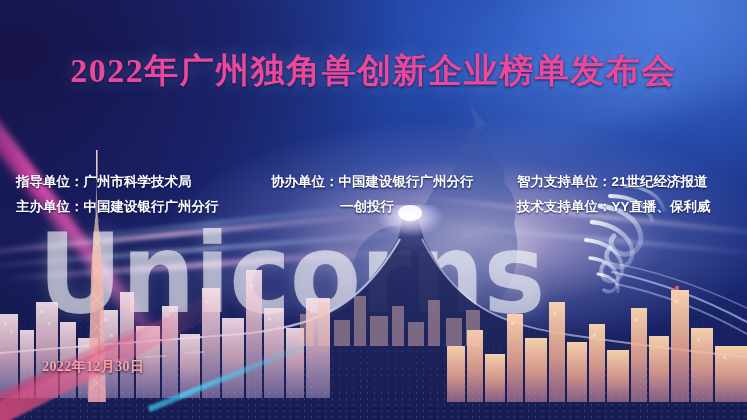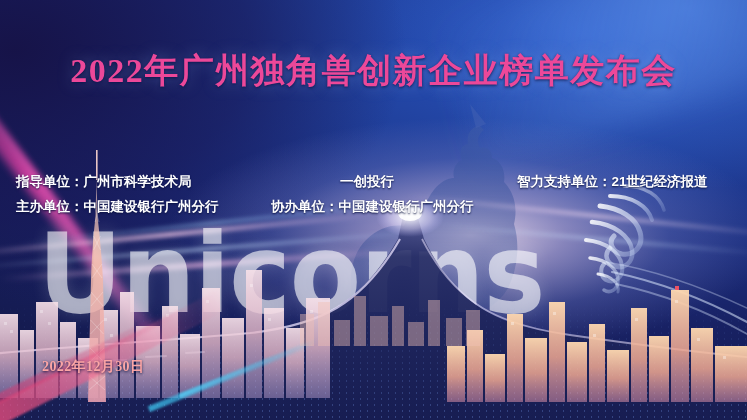--- a/index.html
+++ b/index.html
@@ -387,26 +387,27 @@
   <div class="title">2022年广州独角兽创新企业榜单发布会</div>
 
   <div class="sponsors">
 
     <div class="spon-col c1">
       <span class="spon-row">指导单位：广州市科学技术局</span>
       <span class="spon-row">主办单位：中国建设银行广州分行</span>
     </div>
 
     <div class="spon-col c2">
+      <span class="spon-row">协办单位：中国建设银行广州分行</span>
       <span class="spon-row indent-1">一创投行</span>
-      <span class="spon-row">协办单位：中国建设银行广州分行</span>
     </div>
 
     <div class="spon-col c3">
       <span class="spon-row">智力支持单位：21世纪经济报道</span>
+      <span class="spon-row">技术支持单位：YY直播、保利威</span>
     </div>
 
   </div>
 
   <div class="date">
     <span class="date-shift">2022年12月30日</span>
   </div>
 
 </div>
 

